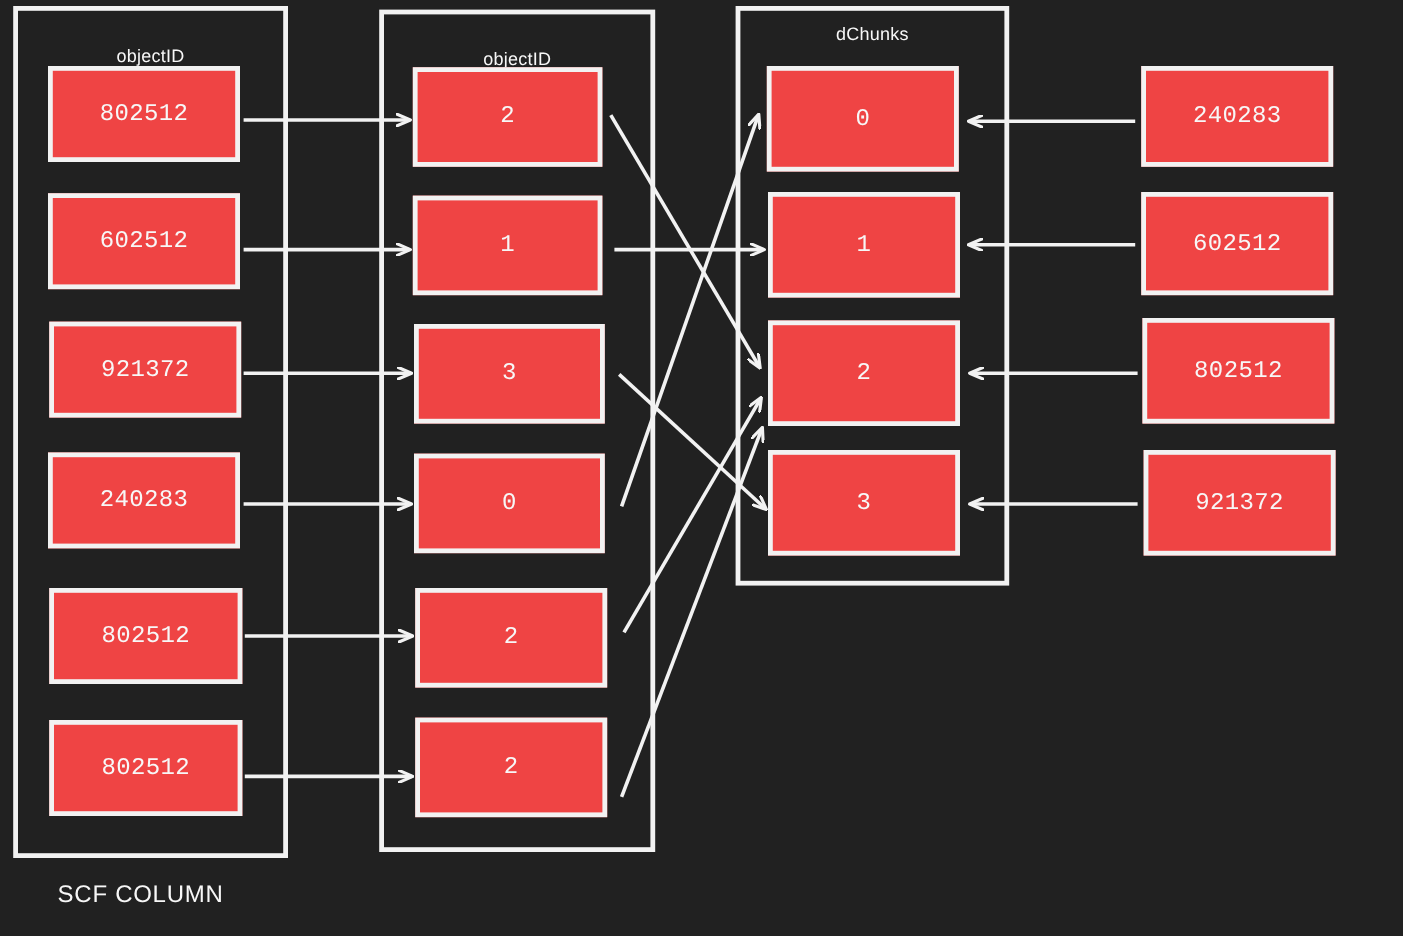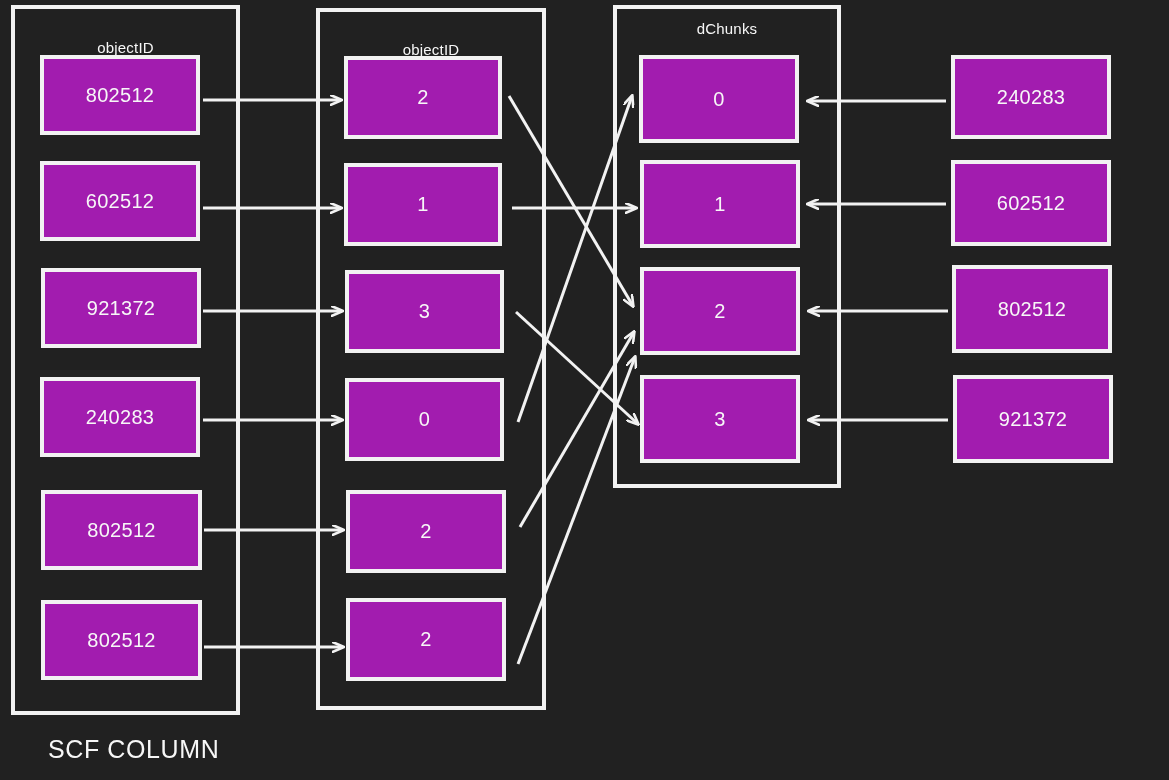--- a/index.html
+++ b/index.html
@@ -21,33 +21,34 @@
     position:absolute;left:0;right:0;
     text-align:center;
     font-size:15px;
     color:#f7f7f7;
     letter-spacing:.2px;
     white-space:nowrap;
   }
   .cell{
     position:absolute;
     border:4px solid #f2f2f2;
-    background:#a21caf;
+    background:#ef4444;
     box-sizing:border-box;
     display:flex;align-items:center;justify-content:center;
     color:#f7f7f7;
+    font-family:Liberation Mono, monospace;
   }
   .cell .val{font-size:20px;letter-spacing:.3px;}
   .cell.small .val{font-size:20px;}
 
   #wires{position:absolute;left:0;top:0;width:1169px;height:780px;pointer-events:none;}
 
   .caption{
     position:absolute;
-    font-size:25px;
+    font-size:20px;
     color:#f7f7f7;
     letter-spacing:.6px;
     white-space:nowrap;
   }
 </style>
 </head>
 <body>
 
 <div id="stage">
 

